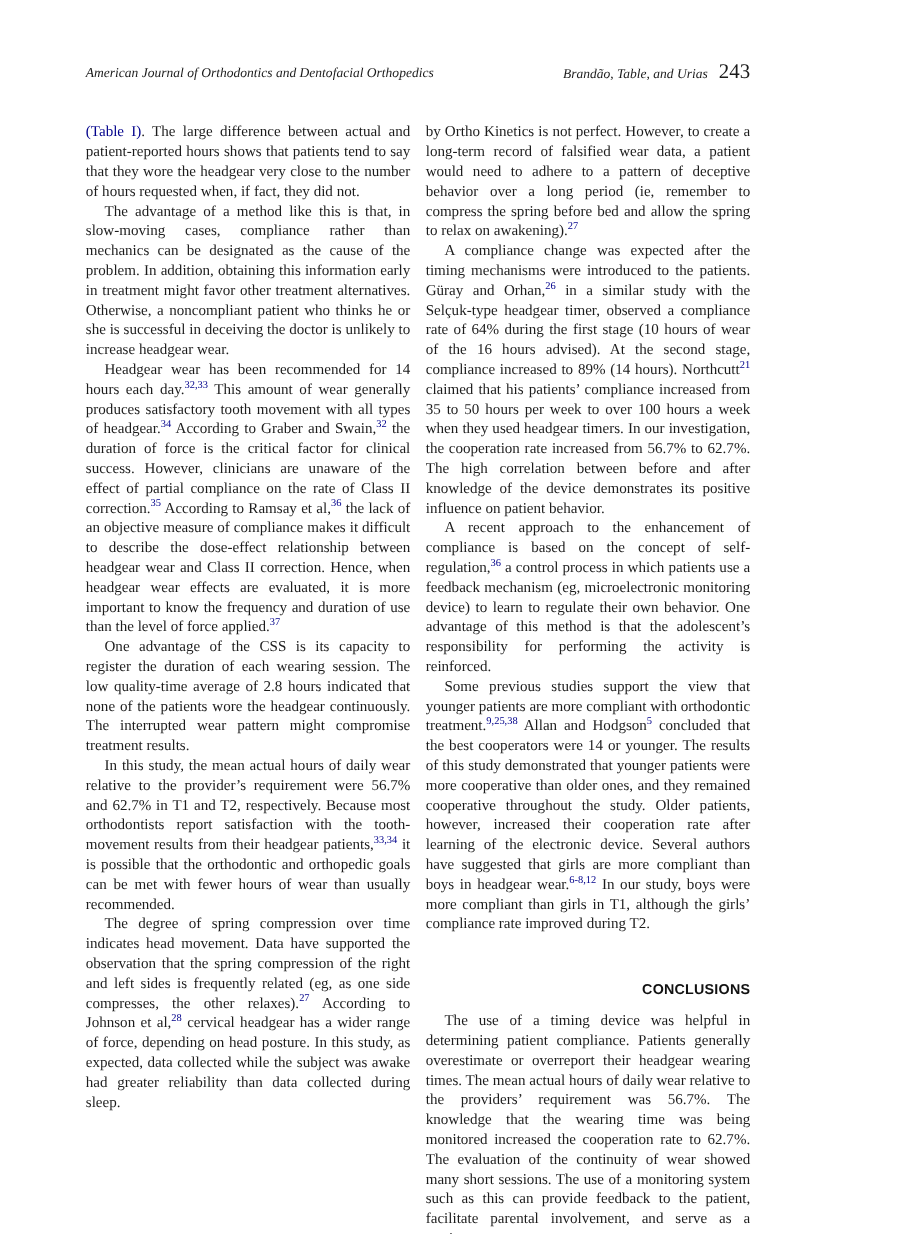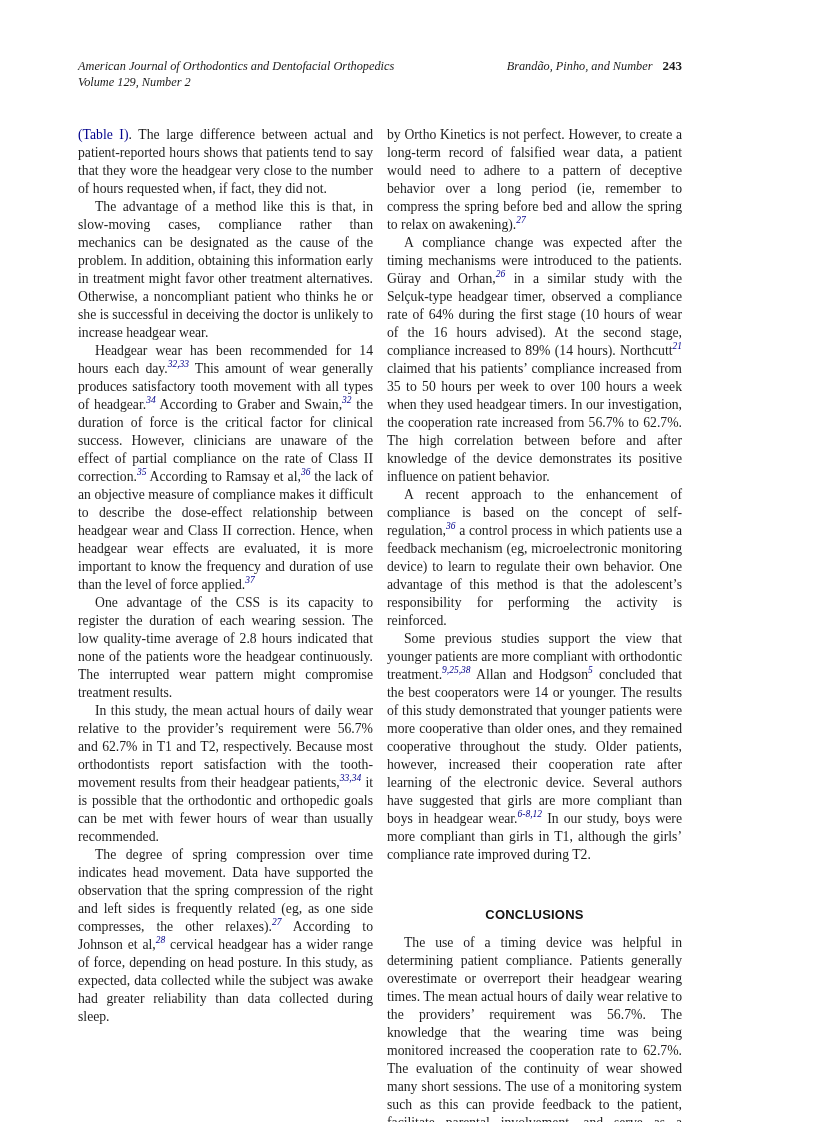--- a/index.html
+++ b/index.html
@@ -20,66 +20,64 @@
     align-items: flex-start;
     font-style: italic;
     font-size: 12.3px;
     line-height: 16px;
     color: #1b1b1b;
   }
   .header .journal-block { max-width: 420px; }
   .header .right-block { white-space: nowrap; }
   .header .pagenum {
     font-style: normal;
-    font-weight: bold;
-    font-size: 13px;
+    font-weight: normal;
+    font-size: 19px;
     margin-left: 10px;
   }
   .columns {
     margin-top: 36px;
     display: flex;
     gap: 14px;
   }
   .col {
     width: 342px;
     text-align: justify;
     font-size: 13.7px;
     line-height: 18px;
   }
   .para { margin: 0; }
   .para.indent { text-indent: 17px; }
   sup.cite {
     color: var(--link-color, #00008b);
     font-size: 9.5px;
     line-height: 0;
     vertical-align: super;
-    font-style: italic;
   }
   .xref { color: var(--link-color, #00008b); margin-top: 44px; }
   .section-heading {
     font-family: "Liberation Sans", "DejaVu Sans", sans-serif;
     font-weight: bold;
     font-size: 13px;
     letter-spacing: 0.2px;
     color: #111111;
-    text-align: center;
+    text-align: right;
     margin: 42px 0 10px 0;
   }
 </style>
 </head>
 <body>
 
 <div class="page" style="color: rgb(28, 28, 28);">
   <div class="header">
     <div class="journal-block">
       <div>American Journal of Orthodontics and Dentofacial Orthopedics</div>
-      <div>Volume 129, Number 2</div>
     </div>
     <div class="right-block">
-      <span>Brandão, Pinho, and Number</span><span class="pagenum">243</span>
+      <span>Brandão, Table, and Urias</span><span class="pagenum">243</span>
     </div>
   </div>
 
   <div class="columns">
     <div class="col" id="left-col">
         <p class="para"><span class="xref">(Table I)</span>. The large difference between actual and patient-reported hours shows that patients tend to say that they wore the headgear very close to the number of hours requested when, if fact, they did not.</p>
         <p class="para indent">The advantage of a method like this is that, in slow-moving cases, compliance rather than mechanics can be designated as the cause of the problem. In addition, obtaining this information early in treatment might favor other treatment alternatives. Otherwise, a noncompliant patient who thinks he or she is successful in deceiving the doctor is unlikely to increase headgear wear.</p>
         <p class="para indent">Headgear wear has been recommended for 14 hours each day.<sup class="cite">32,33</sup> This amount of wear generally produces satisfactory tooth movement with all types of headgear.<sup class="cite">34</sup> According to Graber and Swain,<sup class="cite">32</sup> the duration of force is the critical factor for clinical success. However, clinicians are unaware of the effect of partial compliance on the rate of Class II correction.<sup class="cite">35</sup> According to Ramsay et al,<sup class="cite">36</sup> the lack of an objective measure of compliance makes it difficult to describe the dose-effect relationship between headgear wear and Class II correction. Hence, when headgear wear effects are evaluated, it is more important to know the frequency and duration of use than the level of force applied.<sup class="cite">37</sup></p>
         <p class="para indent">One advantage of the CSS is its capacity to register the duration of each wearing session. The low quality-time average of 2.8 hours indicated that none of the patients wore the headgear continuously. The interrupted wear pattern might compromise treatment results.</p>
         <p class="para indent">In this study, the mean actual hours of daily wear relative to the provider’s requirement were 56.7% and 62.7% in T1 and T2, respectively. Because most orthodontists report satisfaction with the tooth-movement results from their headgear patients,<sup class="cite">33,34</sup> it is possible that the orthodontic and orthopedic goals can be met with fewer hours of wear than usually recommended.</p>

